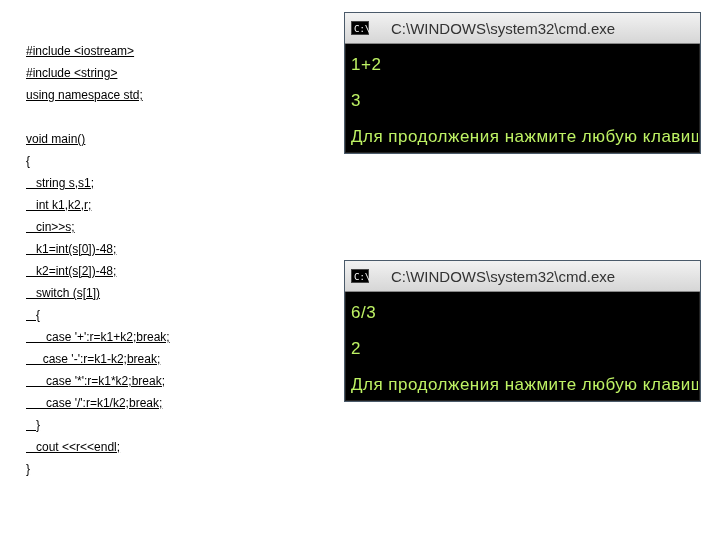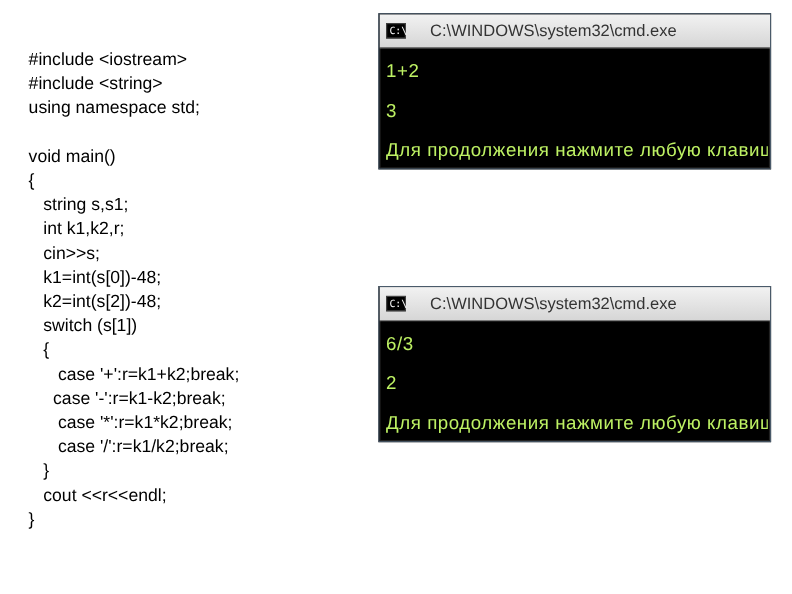--- a/index.html
+++ b/index.html
@@ -17,22 +17,23 @@
     position: relative;
     width: 720px;
     height: 540px;
   }
   .code-block {
     position: absolute;
     left: 26px;
     top: 28px;
     white-space: pre;
     font-family: Arial, Helvetica, sans-serif;
-    font-size: 16px;
+    font-size: 12px;
     line-height: 22px;
+    text-decoration: underline;
   }
   .console-window {
     position: absolute;
     width: 355px;
     height: 140px;
     background: #000;
     border: 1px solid #4a5a6a;
     box-shadow: 0 0 0 1px #222 inset;
     overflow: hidden;
   }

